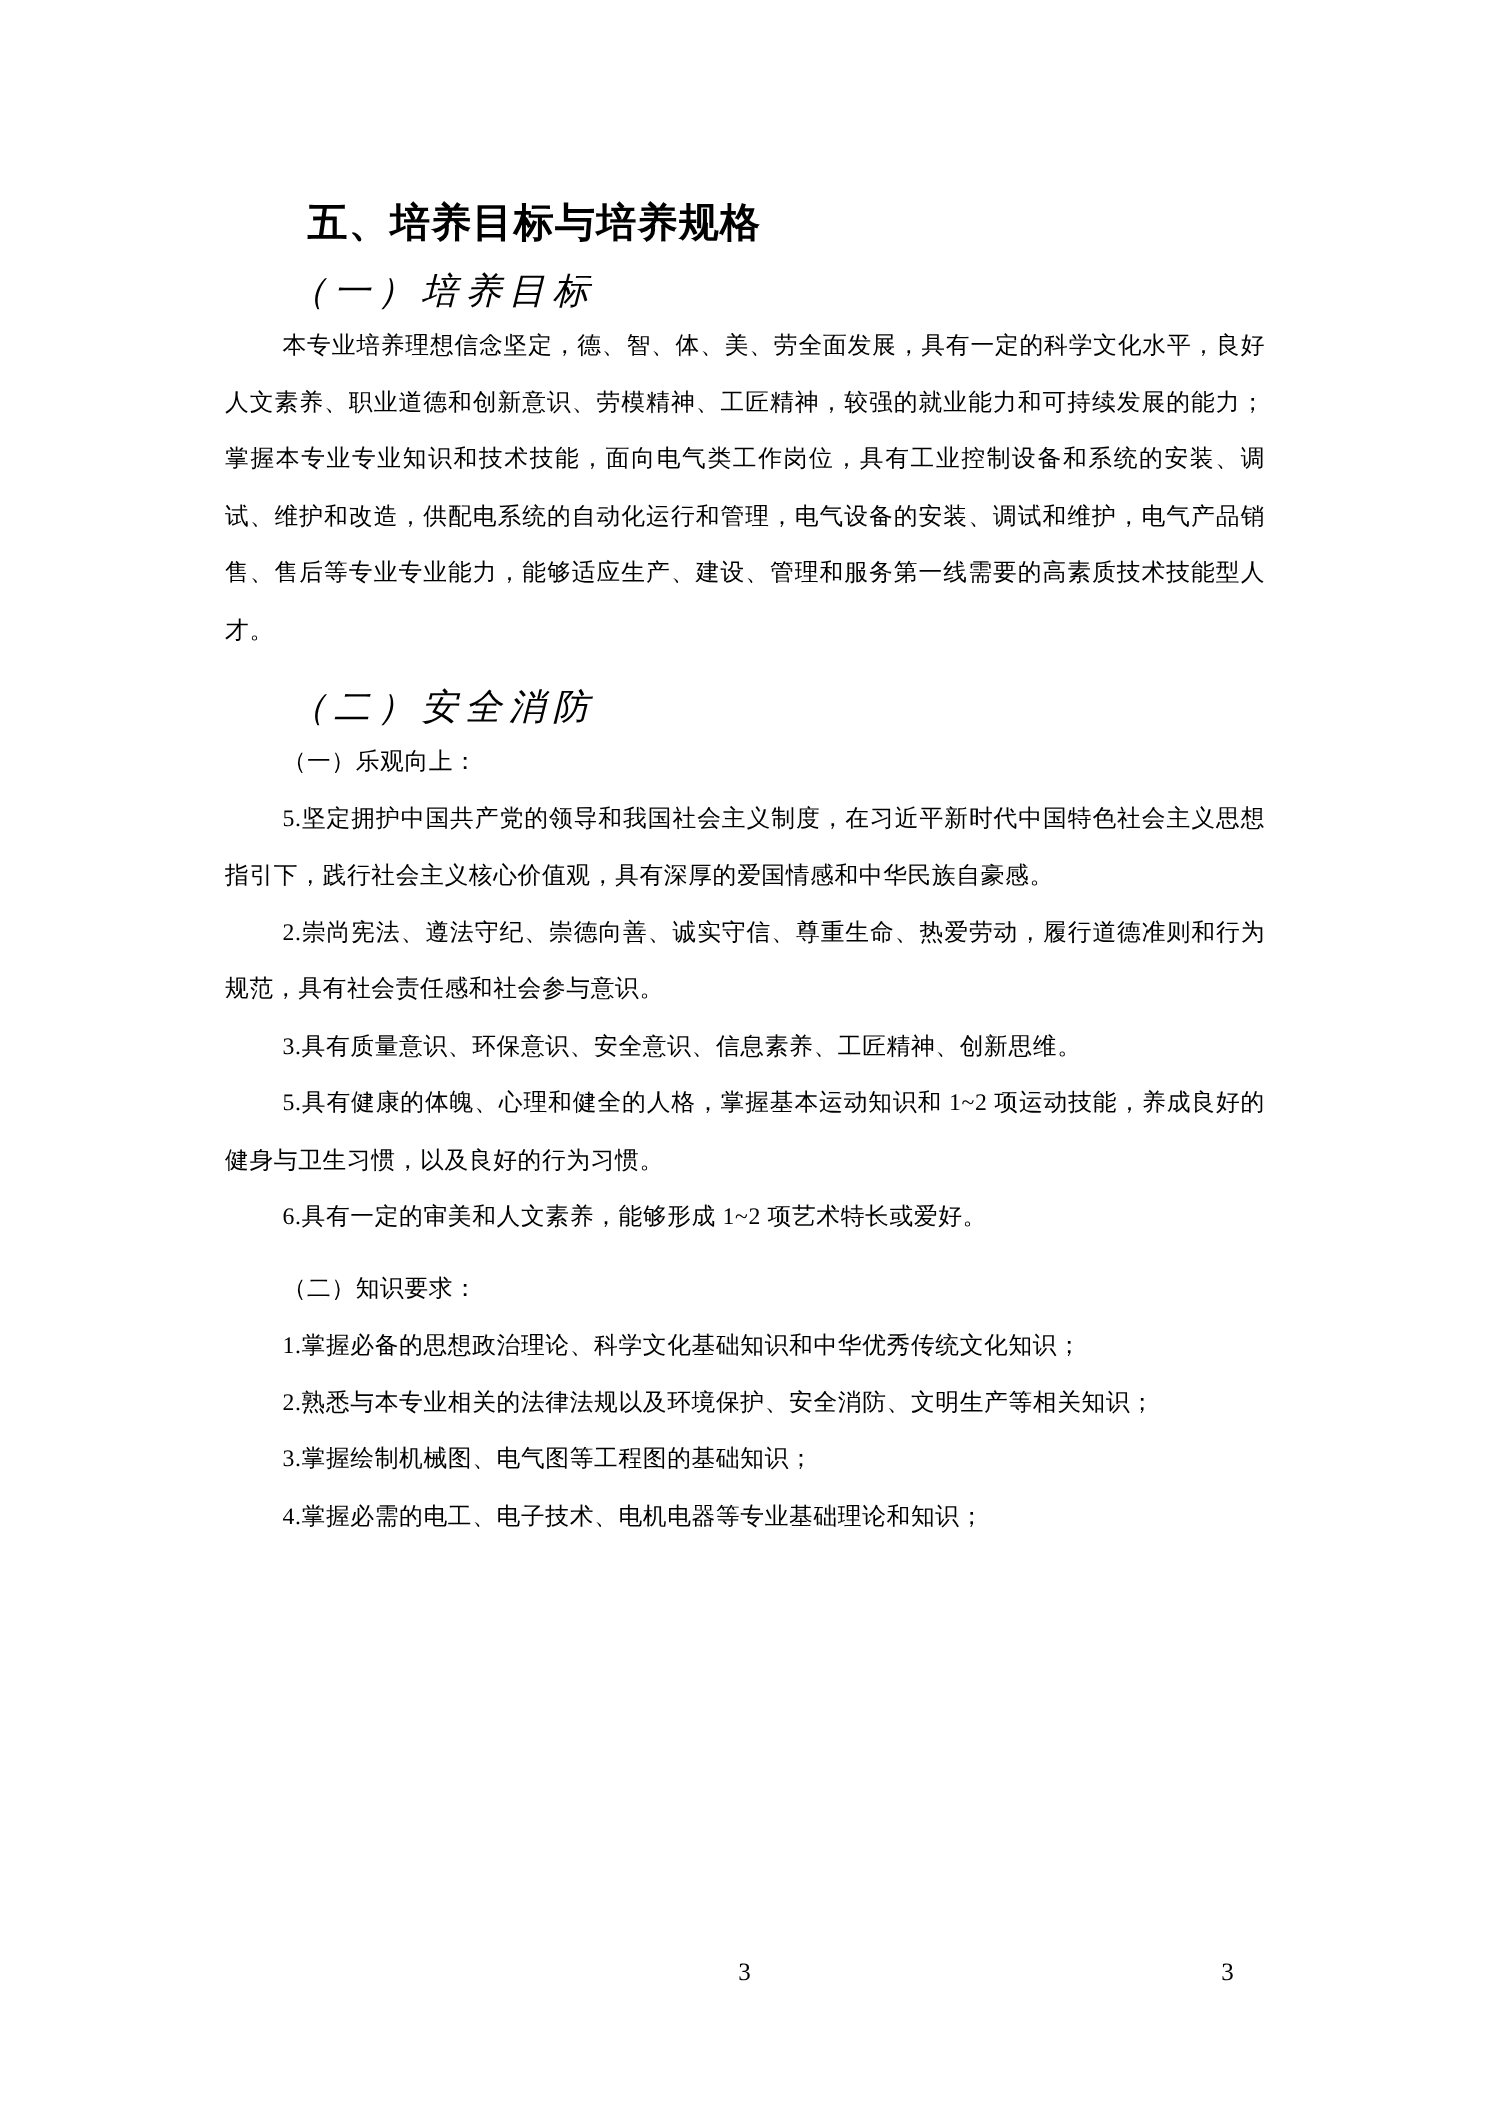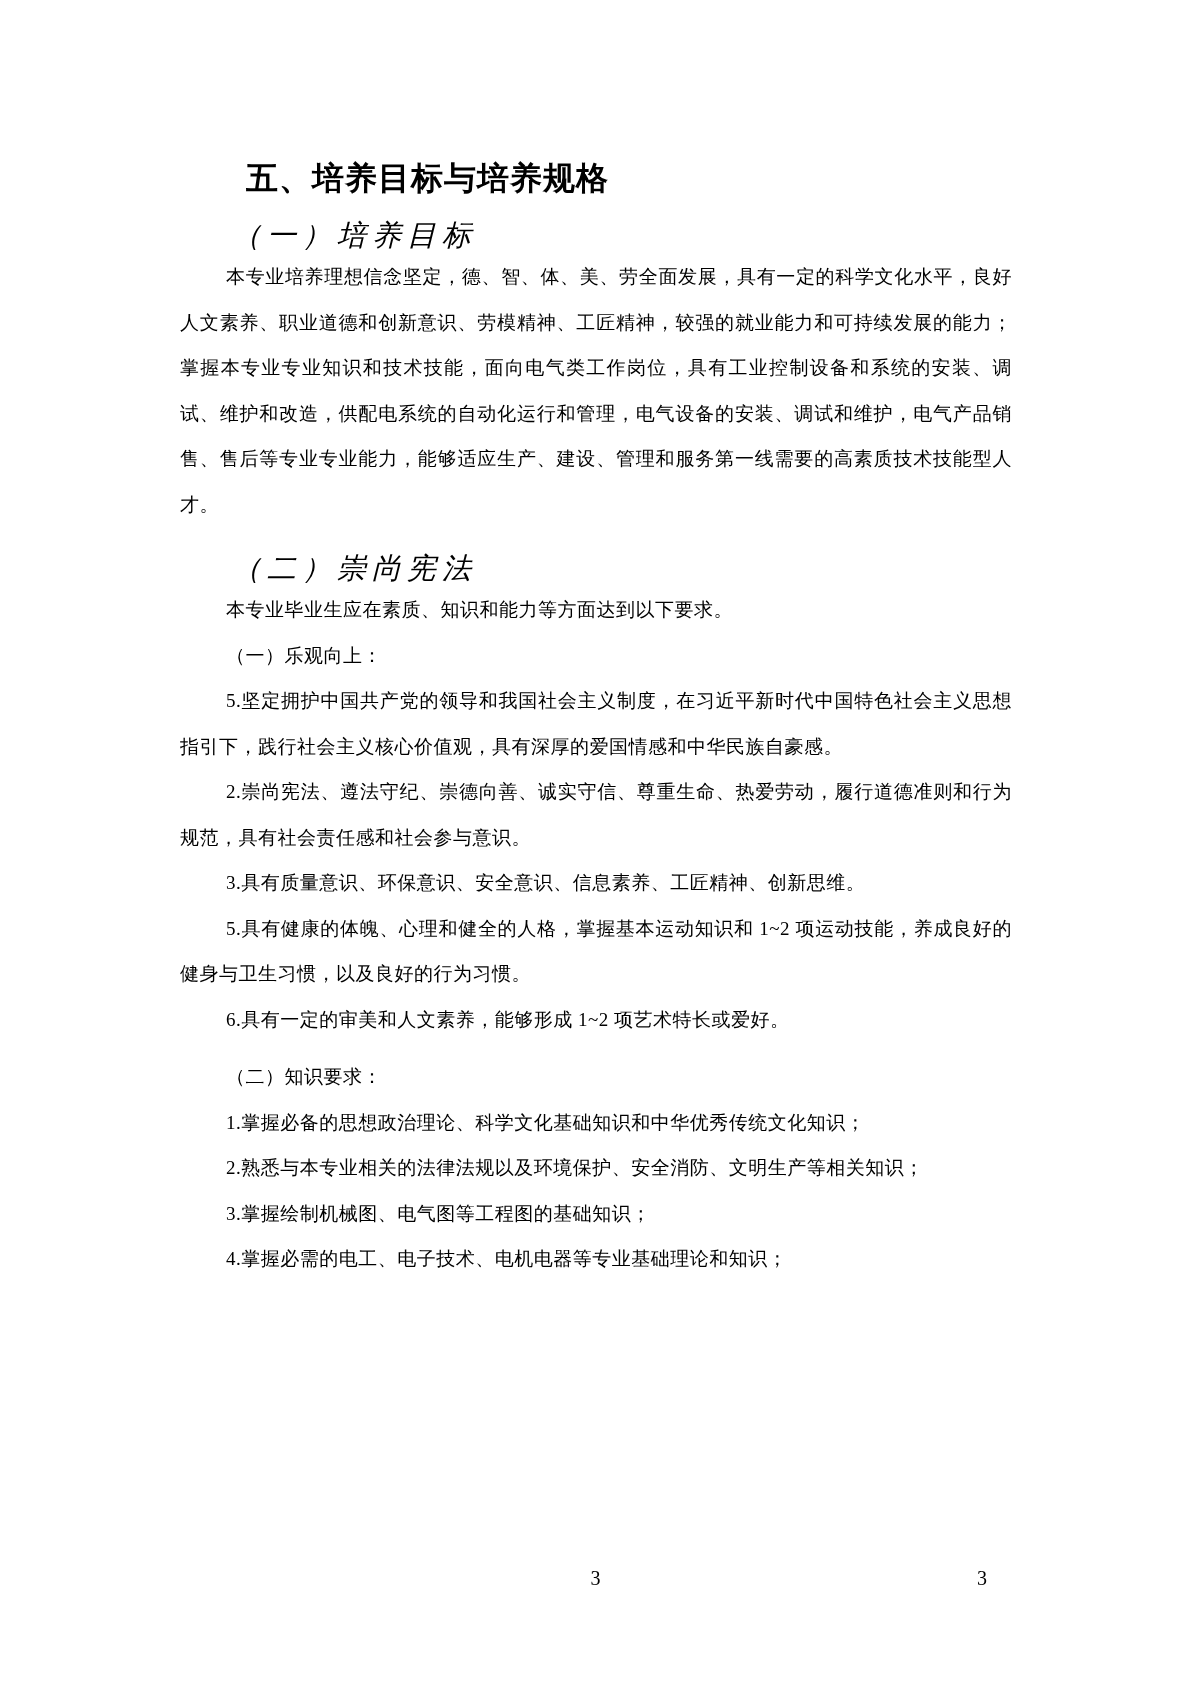--- a/index.html
+++ b/index.html
@@ -25,21 +25,21 @@
     margin: 0;
     font-family: "Liberation Sans", "DejaVu Sans", sans-serif;
     font-weight: 700;
     font-size: 32px;
     line-height: 44px;
     text-indent: 66px;
     letter-spacing: 1px;
   }
   h2.kai {
     margin: 16px 0 0 0;
-    font-family: Liberation Serif, serif;
+    font-family: Liberation Mono, monospace;
     font-style: italic;
     font-weight: 500;
     font-size: 29px;
     line-height: 38px;
     text-indent: 52px;
     letter-spacing: 6px;
   }
   h2.kai.second {
     margin-top: 22px;
   }
@@ -75,22 +75,21 @@
 </head>
 <body>
 
 <div class="page">
 
   <h1 class="doc-title">五、培养目标与培养规格</h1>
 
   <h2 class="kai">（一）培养目标</h2>
   <p class="body">本专业培养理想信念坚定，德、智、体、美、劳全面发展，具有一定的科学文化水平，良好人文素养、职业道德和创新意识、劳模精神、工匠精神，较强的就业能力和可持续发展的能力；掌握本专业专业知识和技术技能，面向电气类工作岗位，具有工业控制设备和系统的安装、调试、维护和改造，供配电系统的自动化运行和管理，电气设备的安装、调试和维护，电气产品销售、售后等专业专业能力，能够适应生产、建设、管理和服务第一线需要的高素质技术技能型人才。</p>
 
-  <h2 class="kai second">（二）崇尚宪法</h2>
-  <p class="body">本专业毕业生应在素质、知识和能力等方面达到以下要求。</p>
+  <h2 class="kai second">（二）安全消防</h2>
 
   <p class="body">（一）乐观向上：</p>
   <p class="body">5.坚定拥护中国共产党的领导和我国社会主义制度，在习近平新时代中国特色社会主义思想指引下，践行社会主义核心价值观，具有深厚的爱国情感和中华民族自豪感。</p>
   <p class="body">2.崇尚宪法、遵法守纪、崇德向善、诚实守信、尊重生命、热爱劳动，履行道德准则和行为规范，具有社会责任感和社会参与意识。</p>
   <p class="body">3.具有质量意识、环保意识、安全意识、信息素养、工匠精神、创新思维。</p>
   <p class="body">5.具有健康的体魄、心理和健全的人格，掌握基本运动知识和 1~2 项运动技能，养成良好的健身与卫生习惯，以及良好的行为习惯。</p>
   <p class="body">6.具有一定的审美和人文素养，能够形成 1~2 项艺术特长或爱好。</p>
 
   <p class="body label2">（二）知识要求：</p>
   <p class="body">1.掌握必备的思想政治理论、科学文化基础知识和中华优秀传统文化知识；</p>

